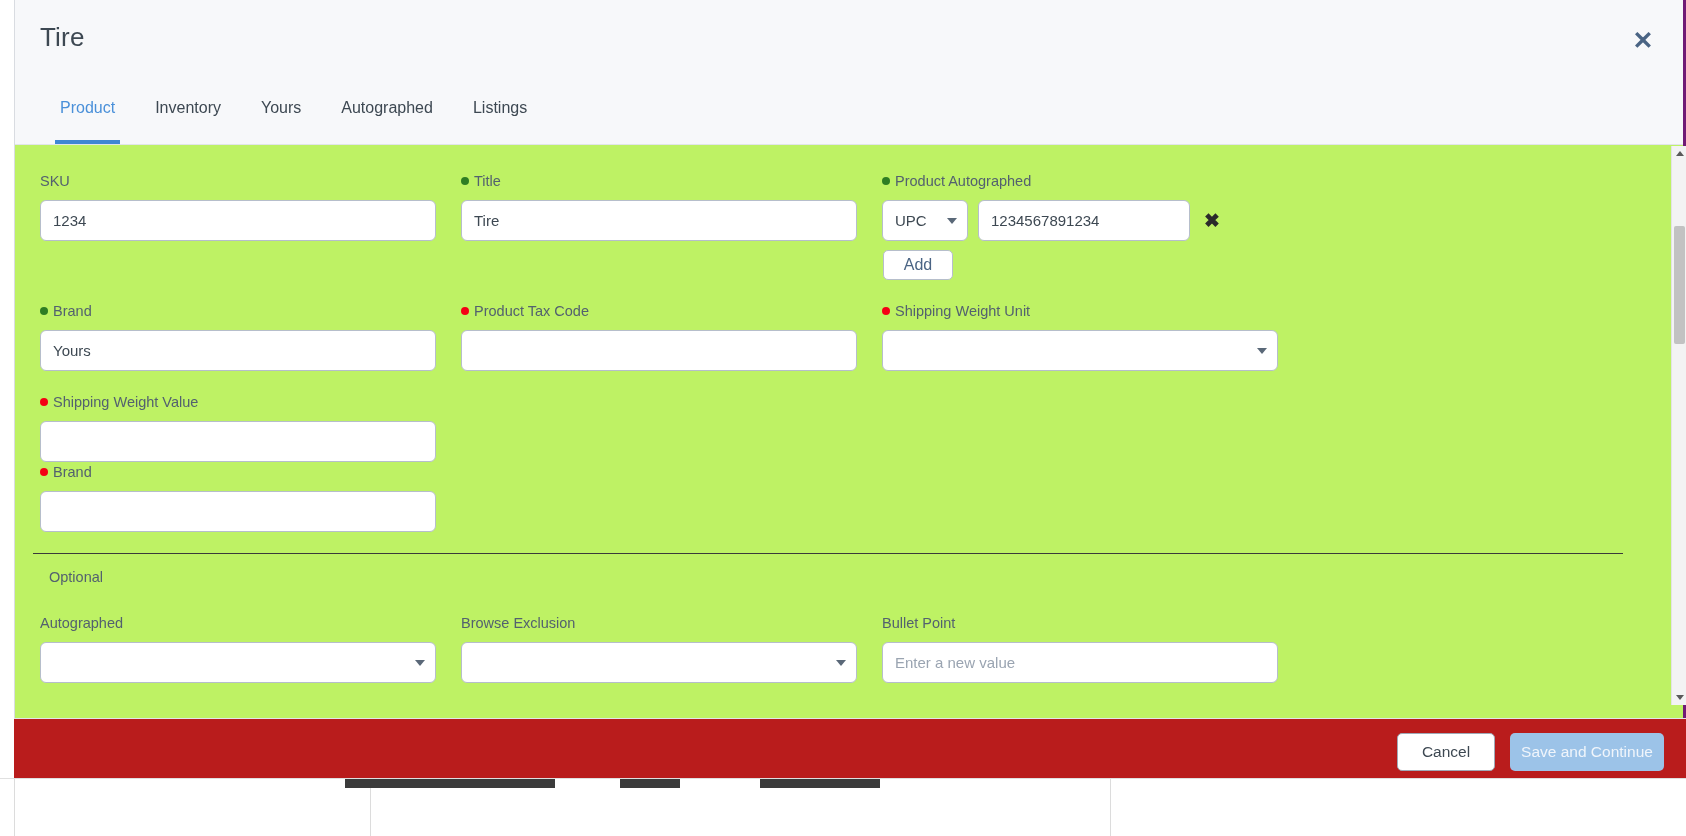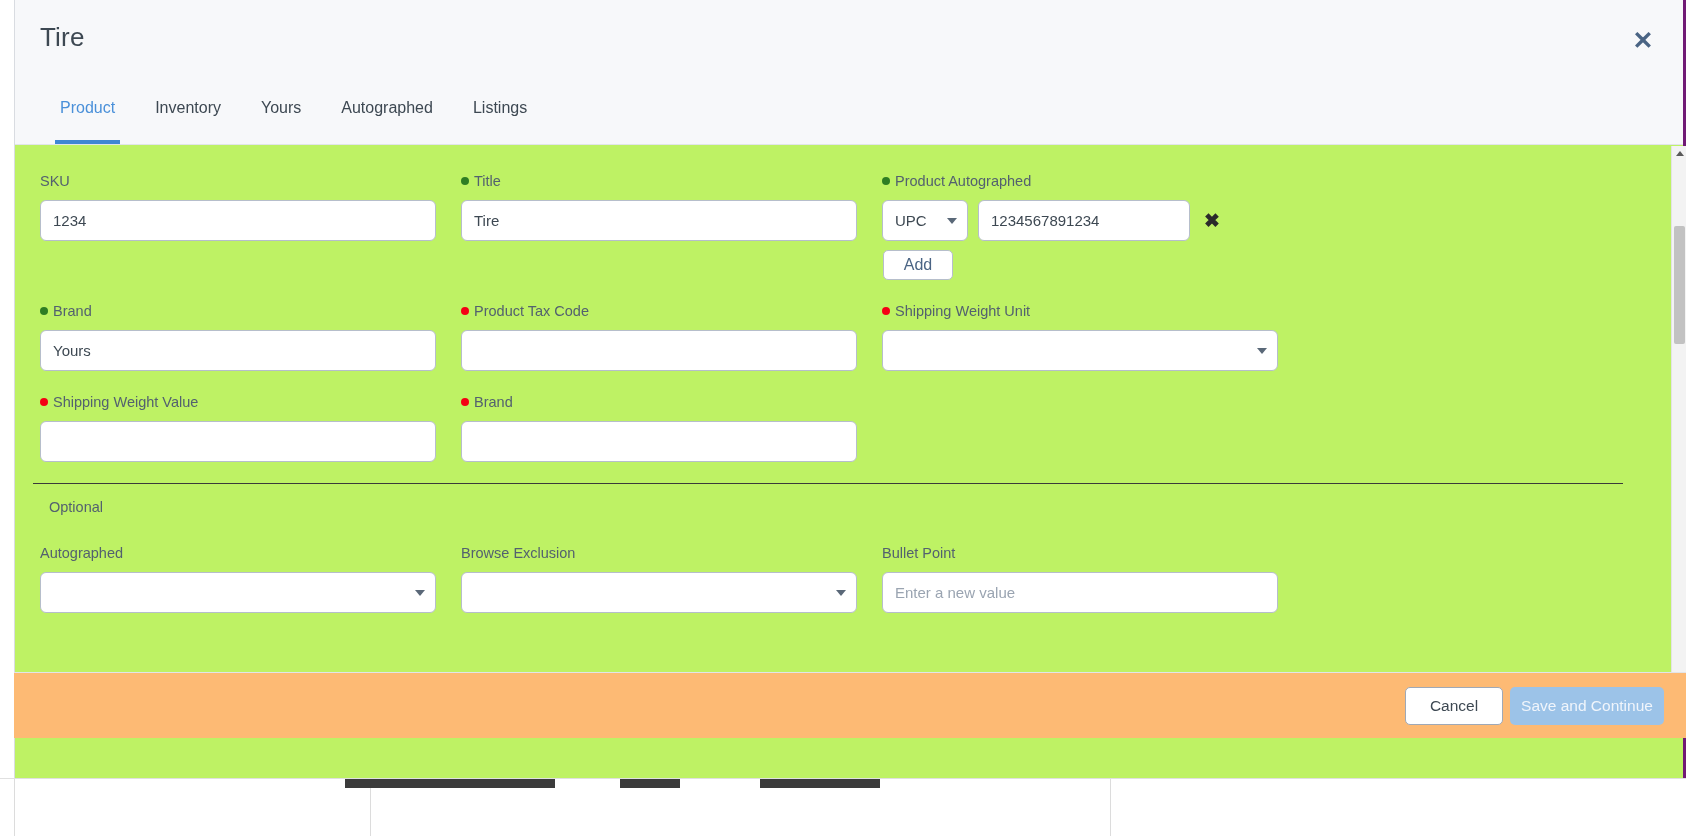--- a/index.html
+++ b/index.html
@@ -275,30 +275,30 @@
     height: 118px;
     background: #c2c2c2;
     border-radius: 2px;
     cursor: pointer;
   }
 
   
   .modal-footer {
     position: absolute;
     left: 14px;
-    top: 672px;
+    top: 718px;
     width: 1672px;
     height: 66px;
-    background: #fdba74;
+    background: #b91c1c;
     border-top: 1px solid #e2e5e9;
     display: flex;
     align-items: center;
     justify-content: flex-end;
     padding-right: 22px;
-    gap: 7px;
+    gap: 15px;
   }
 
   .btn-cancel {
     width: 98px;
     height: 38px;
     border: 1px solid #9fa9b7;
     border-radius: 5px;
     background: #ffffff;
     font-size: 15.5px;
     color: #3d4852;
@@ -434,21 +434,21 @@
             <span class="dot red"></span>
             <span>Shipping Weight Unit</span>
           </div>
           <div class="select">
             <span></span>
             <span class="caret"></span>
           </div>
         </div>
       </div>
 
-      <div class="form-row" style="margin-top:14px;">
+      <div class="form-row" style="margin-top:14px;flex-direction:column;">
 
         <div class="col">
           <div class="field-label">
             <span class="dot red"></span>
             <span>Shipping Weight Value</span>
           </div>
           <input class="input" type="text" value="" style="">
         </div>
 
         <div class="col">

